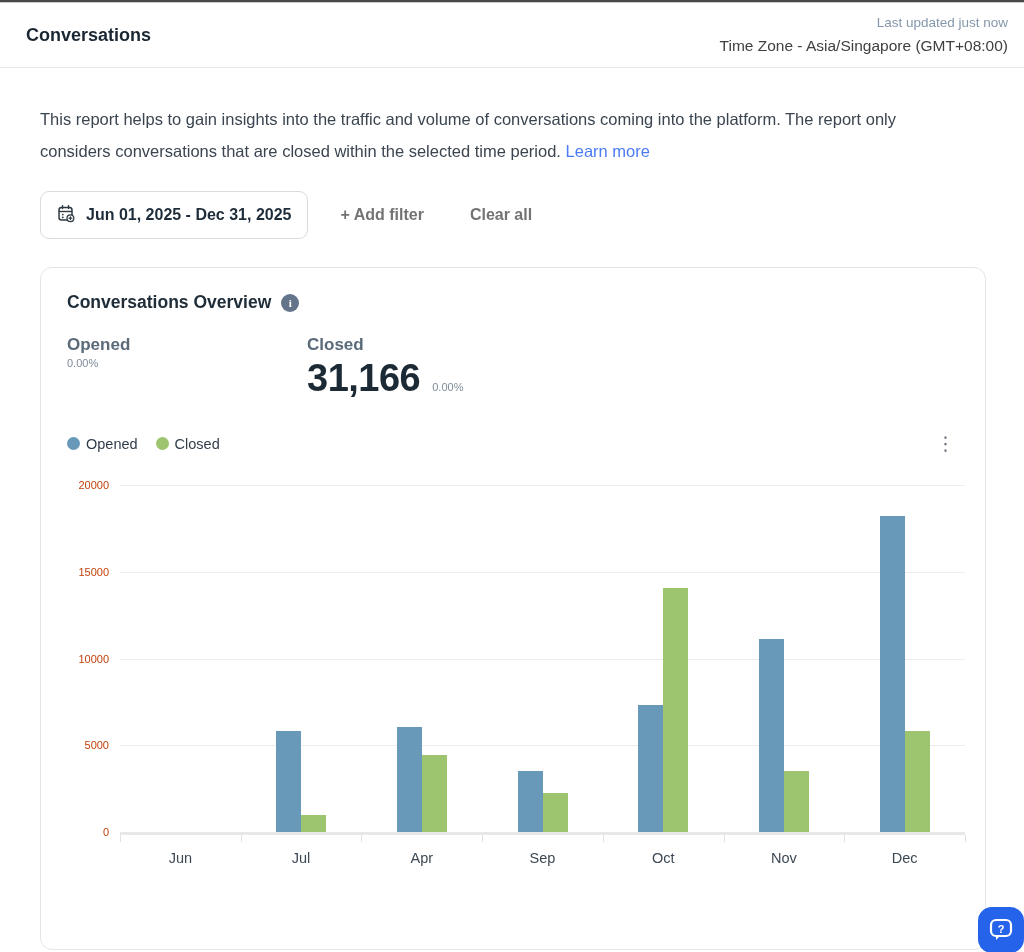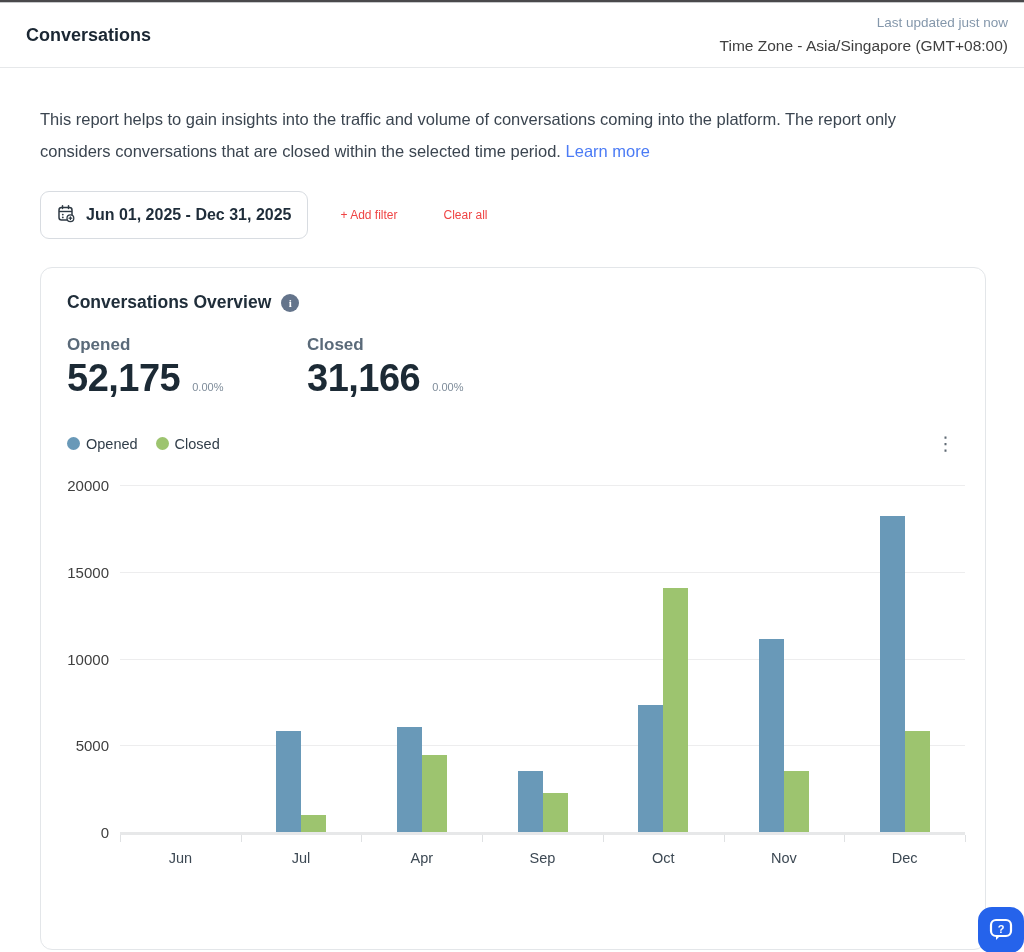--- a/index.html
+++ b/index.html
@@ -26,22 +26,22 @@
   .intro { width:928px; font-size:16.5px; line-height:31.5px; color:#3b4550; margin-bottom:24px; }
   .learn-more { color:#4b7bf5; text-decoration:none; cursor:pointer; }
 
   .filter-row { display:flex; align-items:center; margin-bottom:28px; }
   .date-pill {
     display:inline-flex; align-items:center; gap:10px; height:48px;
     padding:0 16px; border:1px solid #d8dce1; border-radius:9px; background:#fff;
     font-size:16px; font-weight:600; color:#1f2d3a; cursor:pointer;
   }
   .text-btn {
-    background:none; border:none; font-family:inherit; font-size:12px; font-weight:400;
-    color:#ef4444; cursor:pointer;
+    background:none; border:none; font-family:inherit; font-size:16px; font-weight:700;
+    color:#737373; cursor:pointer;
   }
   .add-filter { margin-left:32px; }
   .clear-all { margin-left:46px; }
 
   
   .card {
     width:946px; height:683px; border:1px solid #e3e6e9; border-radius:12px;
     background:#fff; padding:24px 20px 0 26px; position:relative;
   }
   .card-title-row { display:flex; align-items:center; gap:10px; margin-bottom:22px; }
@@ -68,21 +68,21 @@
   }
 
   
   .chart { position:relative; margin-top:32px; height:400px; }
   .plot { position:absolute; left:53px; right:0; top:0; height:347px; }
   .gridline { position:absolute; left:0; right:0; height:1px; background:#ededee; }
   .gridline.baseline { height:3px; background:#e7e8e9; }
   .y-axis { position:absolute; left:-53px; top:0; width:42px; height:347px; }
   .ytick {
     position:absolute; right:0; transform:translateY(-50%);
-    font-size:15px; color:#404040; white-space:nowrap;
+    font-size:11px; color:#c2410c; white-space:nowrap;
   }
   .cells { position:absolute; left:0; right:0; top:0; bottom:0; display:flex; z-index:2; }
   .cell { flex:1; display:flex; align-items:flex-end; justify-content:center; }
   .bar { width:25px; }
   .tick { position:absolute; top:calc(100% + 3px); width:1px; height:7px; background:#dfe1e3; }
   .x-axis {
     position:absolute; left:0; right:0; top:calc(100% + 18px); display:flex;
   }
   .xlabel { flex:1; text-align:center; font-size:14.5px; color:#3c4853; }
 
@@ -137,21 +137,20 @@
     <div class="card">
       <div class="card-title-row">
         <div class="card-title">Conversations Overview</div>
         <div class="info-icon">i</div>
       </div>
 
       <div class="stats-row">
         <div class="stat-block">
           <div class="stat-label">Opened</div>
           <div class="stat-value-row">
-            <span class="stat-value">52,175</span>
             <span class="stat-delta">0.00%</span>
           </div>
         </div>
         <div class="stat-block">
           <div class="stat-label">Closed</div>
           <div class="stat-value-row">
             <span class="stat-value">31,166</span>
             <span class="stat-delta">0.00%</span>
           </div>
         </div>

